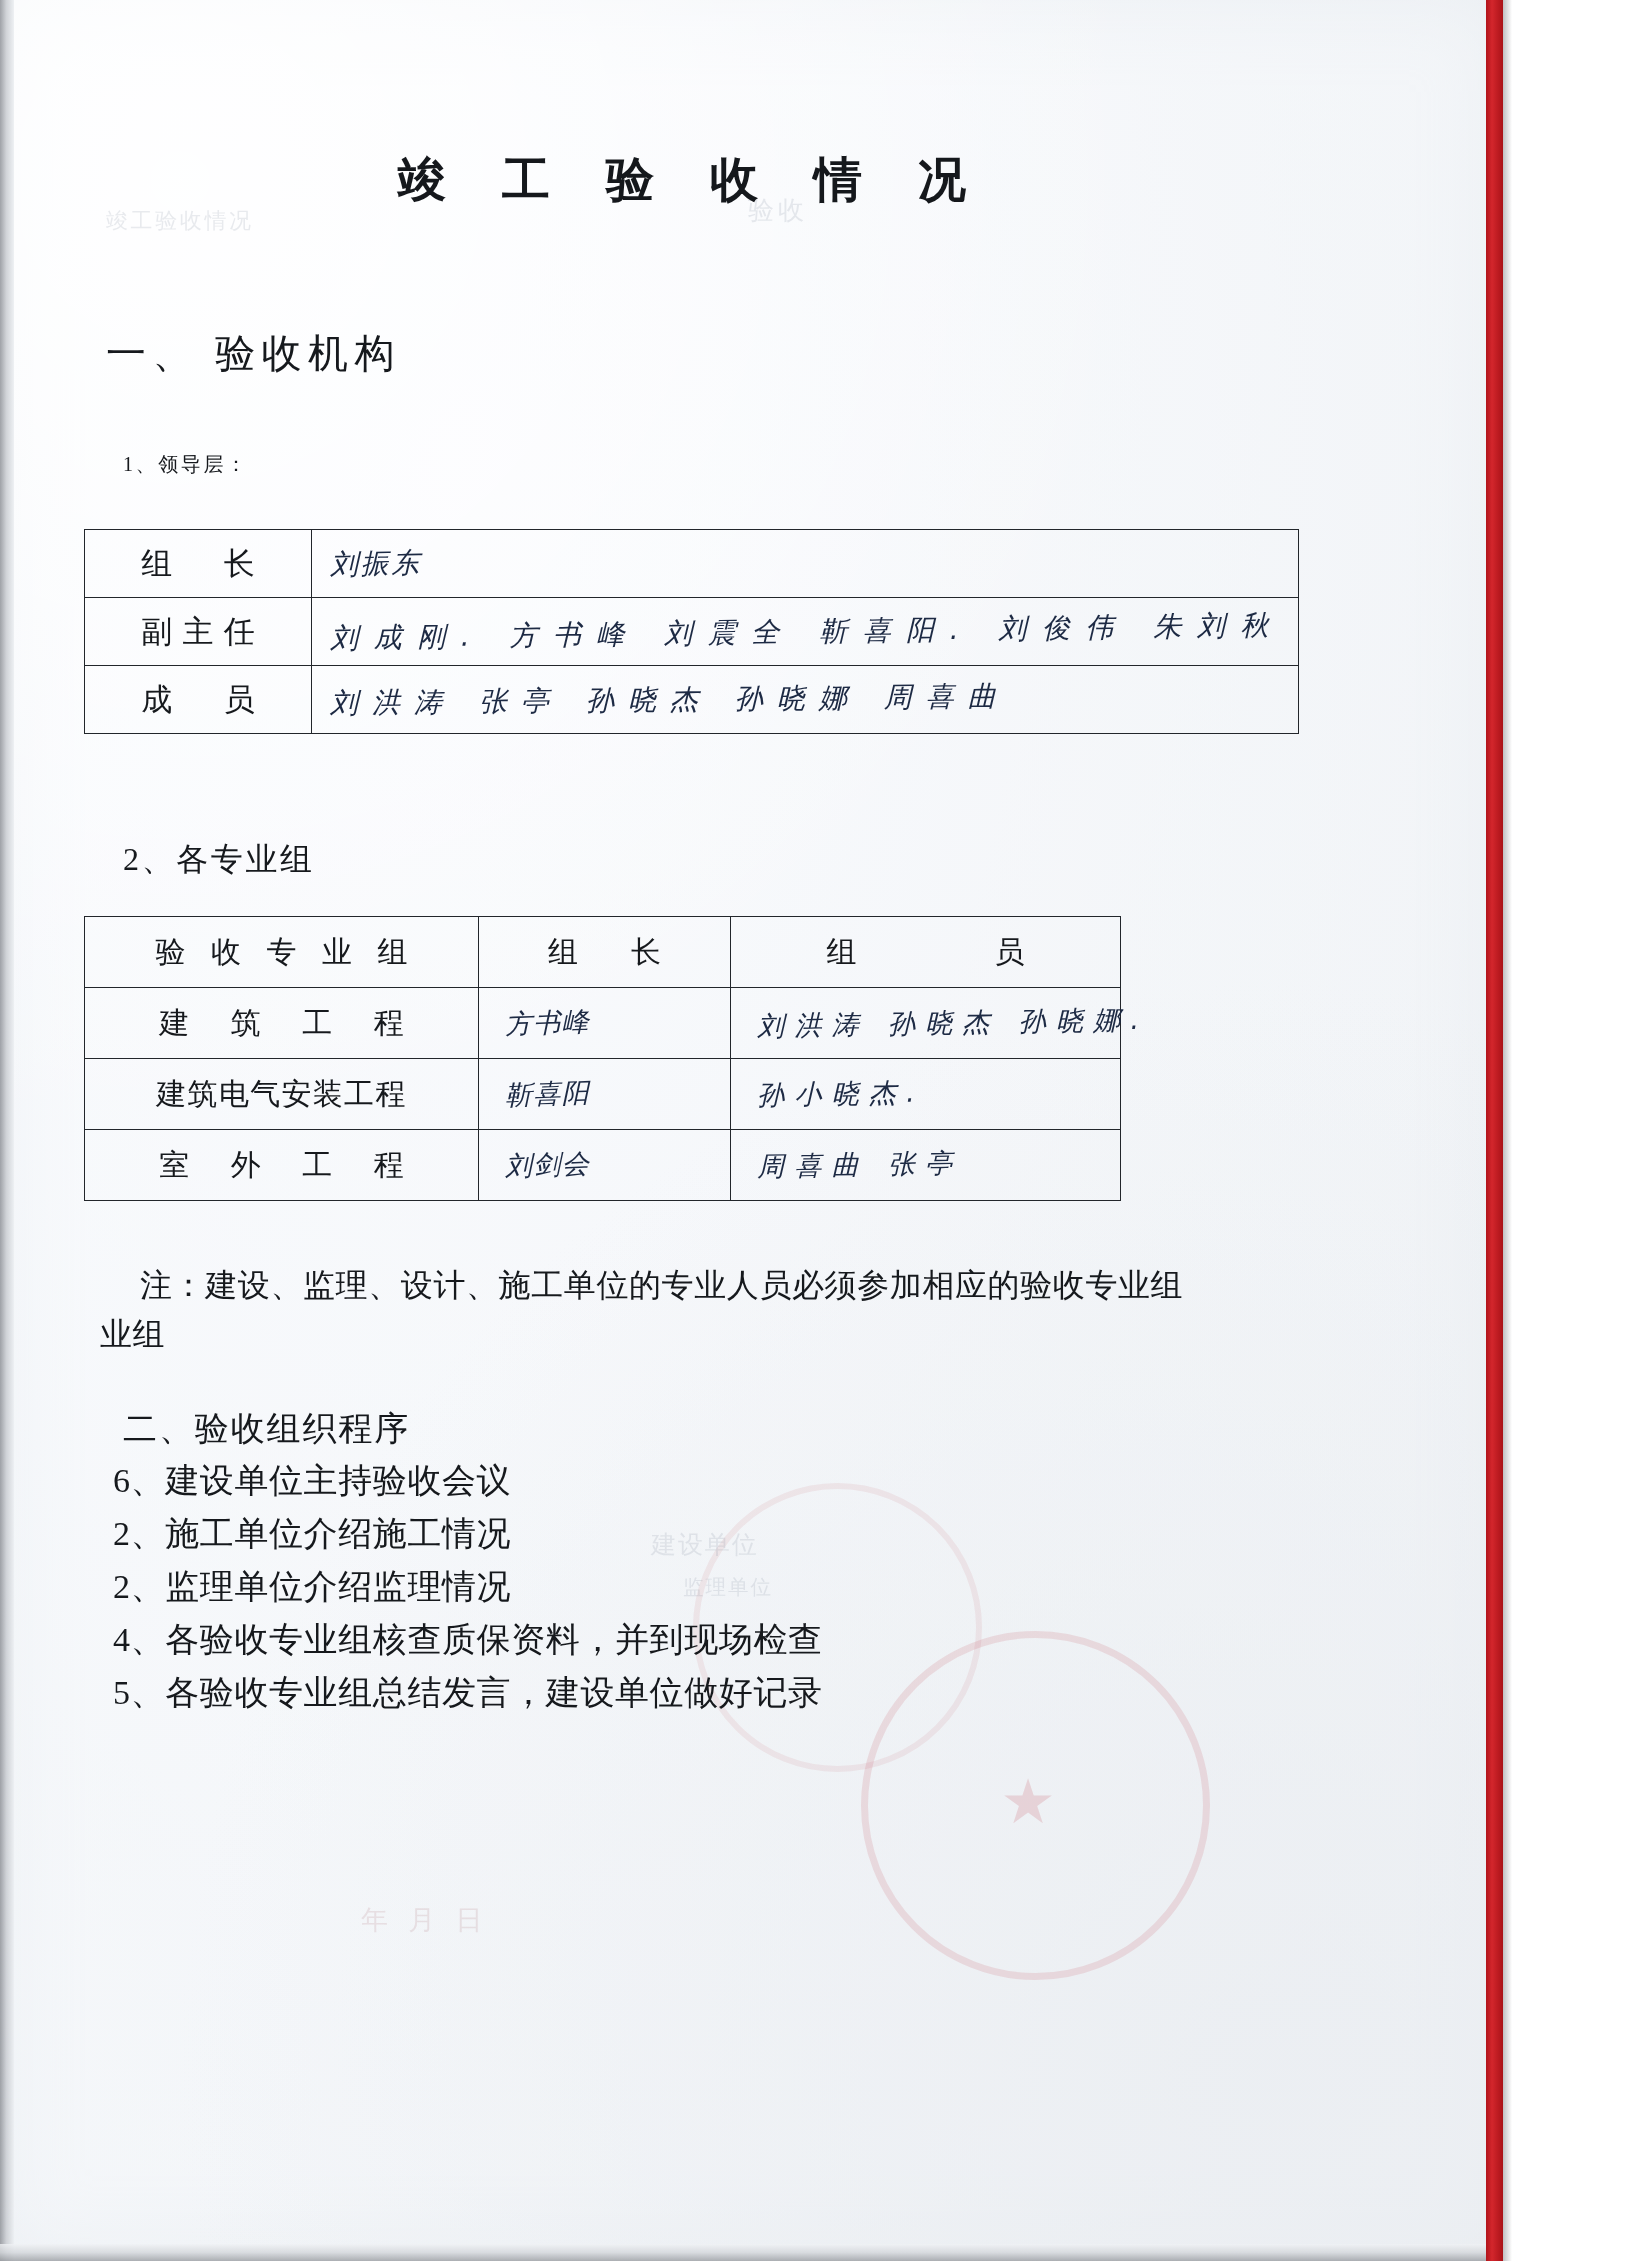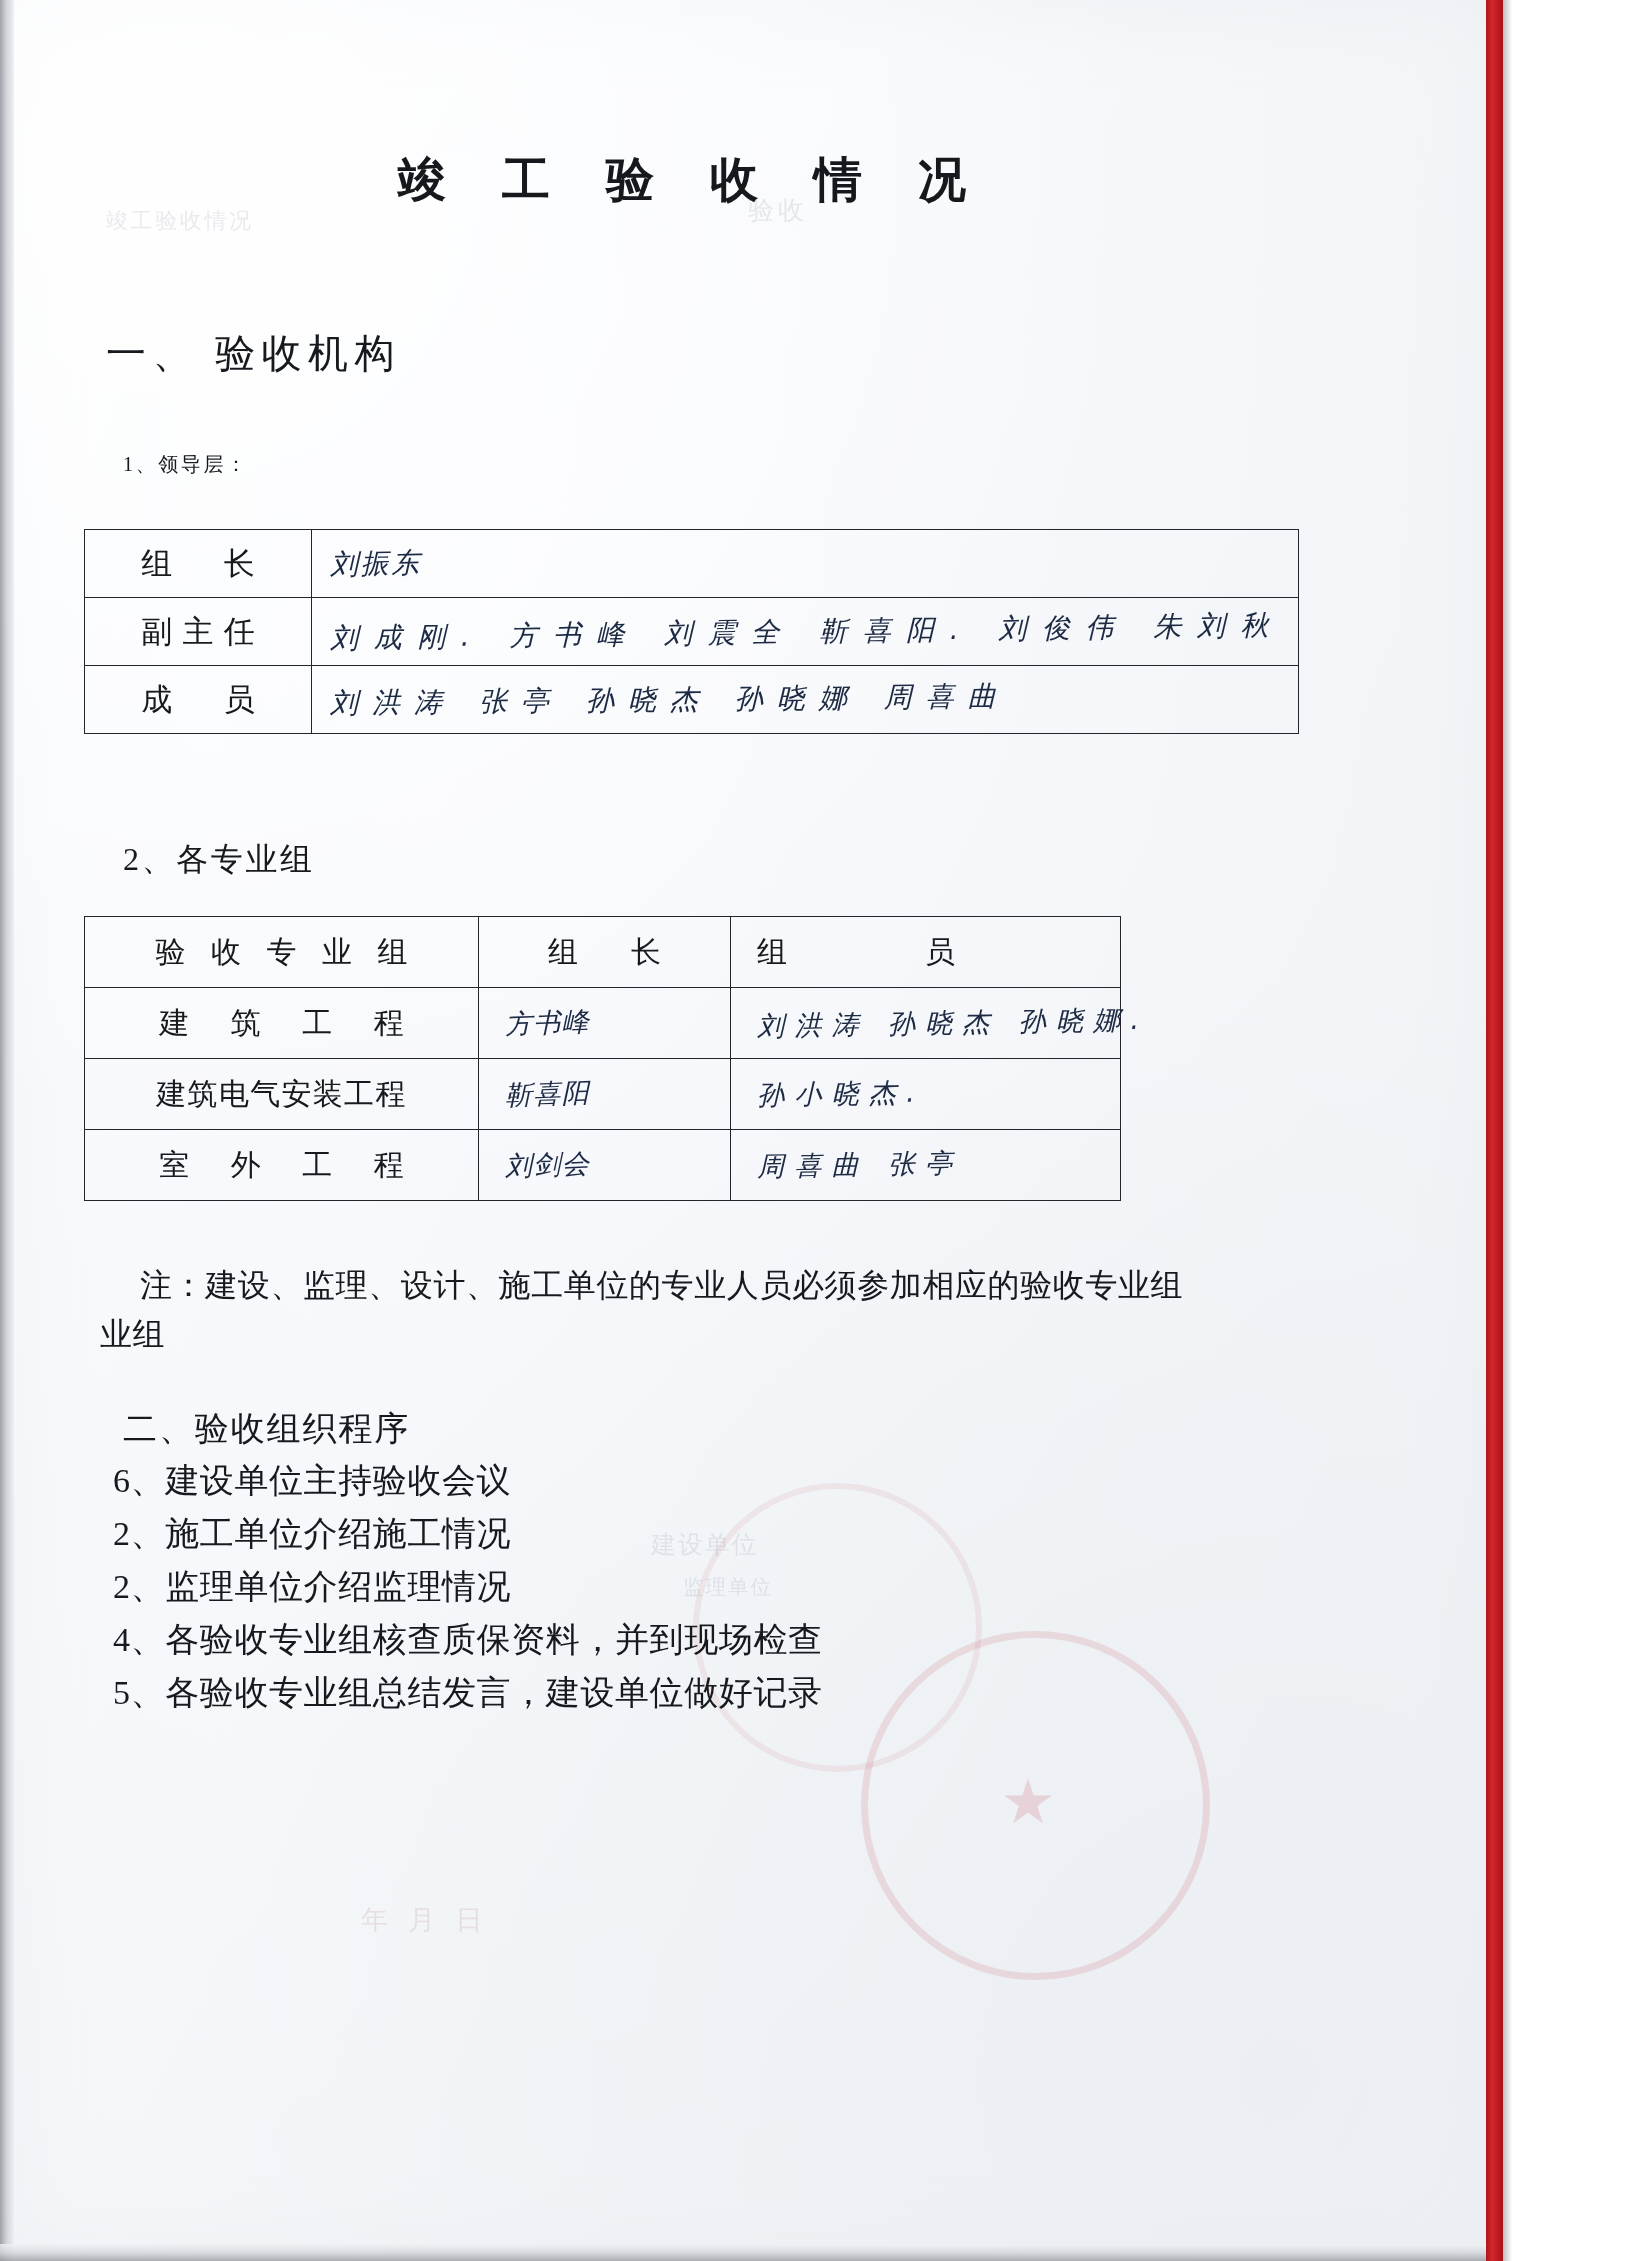--- a/index.html
+++ b/index.html
@@ -196,21 +196,21 @@
     table-layout: fixed;
   }
   #table-groups td {
     border: 1.9px solid #22262b;
     height: 70px;
     padding: 0;
     vertical-align: middle;
   }
   .g-col1 { width: 393px; text-align: center; font-size: 30px; color: #16191d; }
   .g-col2 { width: 251px; text-align: center; font-size: 30px; letter-spacing: 11.6px; text-indent: 11.6px; color: #16191d; }
-  .g-col3 { text-align: left; font-size: 30px; letter-spacing: 26px; text-indent: 26px; color: #16191d; }
+  .g-col3 { text-align: center; font-size: 30px; letter-spacing: 26px; text-indent: 26px; color: #16191d; }
   .sp-wide { letter-spacing: 17px; text-indent: 17px; }
   .sp-mid  { letter-spacing: 9px; text-indent: 9px; }
   .sp-none { letter-spacing: 1.3px; }
   .hand-left { text-align: left !important; padding-left: 26px !important; letter-spacing: 0 !important; text-indent: 0 !important; }
 
   #note-line {
     position: absolute;
     left: 100px; top: 1261px;
     width: 1225px;
     font-size: 32px;

